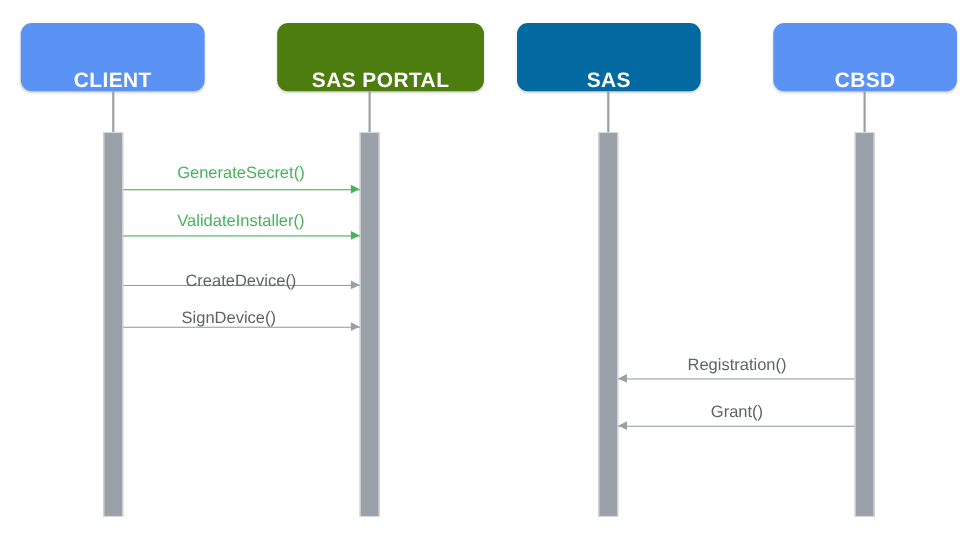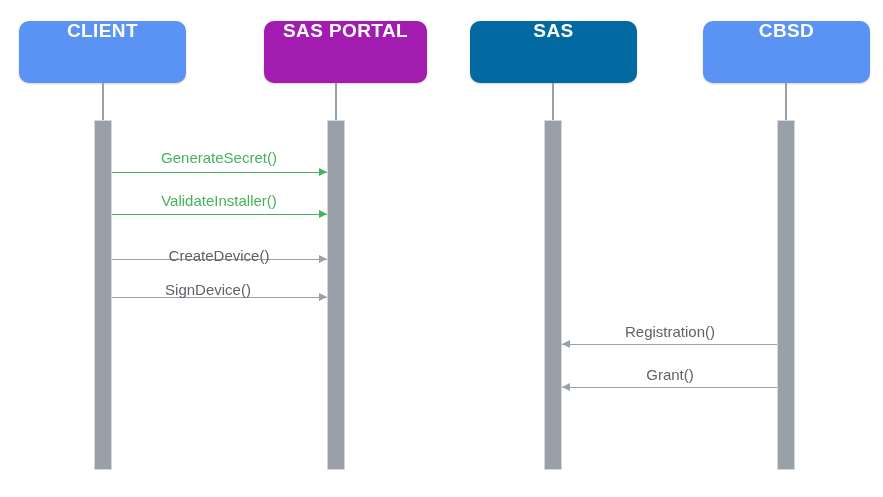--- a/index.html
+++ b/index.html
@@ -17,21 +17,21 @@
     height: 497px;
     background: #ffffff;
     overflow: hidden;
   }
   
   .actor-box {
     position: absolute;
     height: 62px;
     border-radius: 10px;
     display: flex;
-    align-items: flex-start;
+    align-items: flex-end;
     justify-content: center;
     box-sizing: border-box;
     box-shadow: 0 1px 2px rgba(0,0,0,0.18);
   }
   .actor-label {
     color: #ffffff;
     font-family: "Liberation Sans", sans-serif;
     font-size: 19px;
     font-weight: bold;
     letter-spacing: 0.4px;
@@ -91,21 +91,21 @@
 </style>
 </head>
 <body>
 
 <div id="canvas">
 
   <div id="actor-boxes">
       <div class="actor-box" style="left: 19px; top: 21px; width: 167px; height: 62px; background: rgb(91, 147, 245);">
         <span class="actor-label">CLIENT</span>
       </div>
-      <div class="actor-box" style="left: 252px; top: 21px; width: 163px; height: 62px; background: #a21caf; margin-left: 12px;">
+      <div class="actor-box" style="left: 252px; top: 21px; width: 188px; height: 62px; background: #4d7c0f;">
         <span class="actor-label">SAS PORTAL</span>
       </div>
       <div class="actor-box" style="left: 470px; top: 21px; width: 167px; height: 62px; background: #0369a1;">
         <span class="actor-label">SAS</span>
       </div>
       <div class="actor-box" style="left: 703px; top: 21px; width: 167px; height: 62px; background: rgb(91, 147, 245);">
         <span class="actor-label">CBSD</span>
       </div>
     </div>
 

